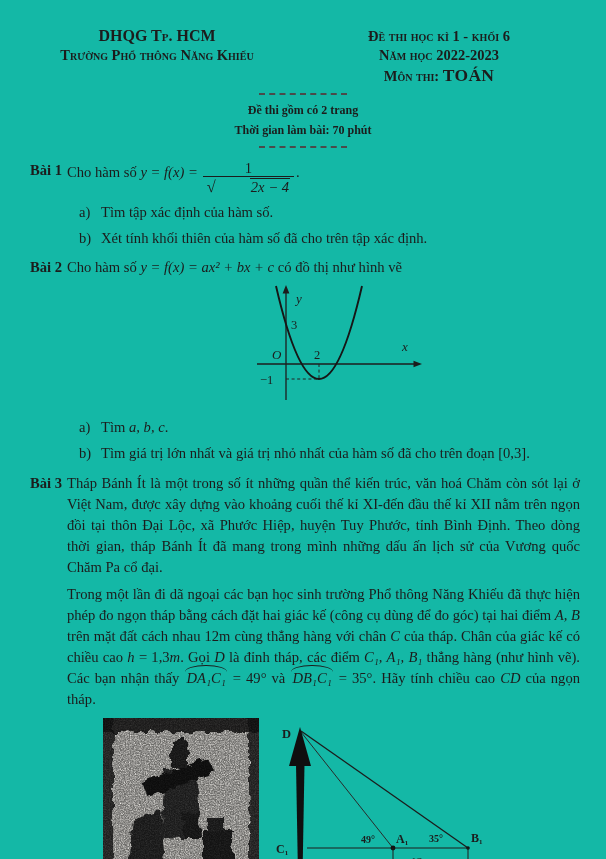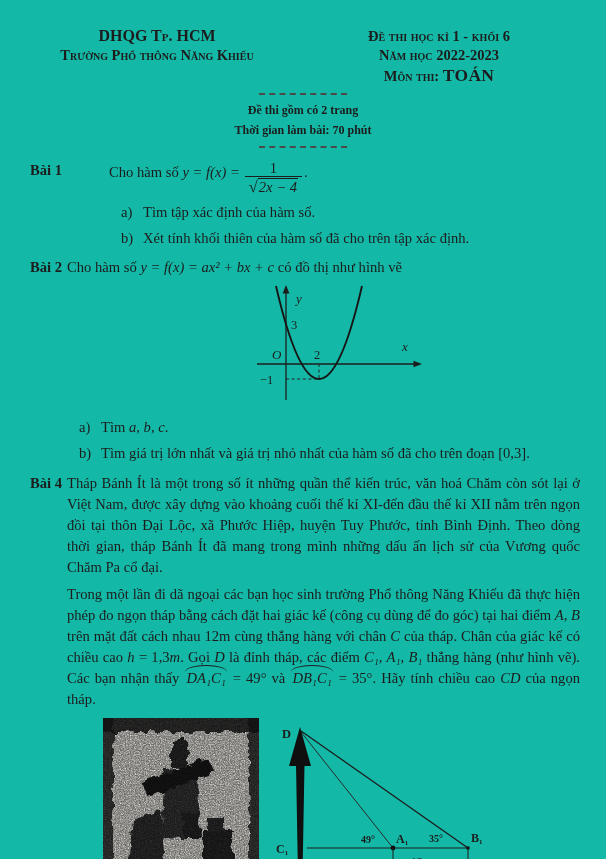--- a/index.html
+++ b/index.html
@@ -12,34 +12,34 @@
   .h1a{font-size:16px;font-weight:700;line-height:20px;}
   .h1b{font-size:14.5px;font-weight:700;line-height:19px;}
   .h2a{font-size:14.5px;font-weight:700;line-height:20px;}
   .h2b{font-size:14.5px;font-weight:700;line-height:19px;}
   .h2c{font-size:14.5px;font-weight:700;line-height:21px;}
   .subject{font-size:17.5px;font-weight:700;letter-spacing:.3px;}
   .dashes{width:88px;margin:6px auto 5px;border-top:2px dashed #4a4a4a;height:0;}
   .meta1,.meta2{text-align:center;font-weight:700;font-size:12px;line-height:20px;}
   .content{margin:0 26px 0 30px;font-size:14.6px;line-height:21px;}
   .prob{display:flex;align-items:flex-start;}
-  .prob1{margin-top:12px;gap:42px;}
+  .prob1{margin-top:12px;}
   .prob2{margin-top:8px;}
   .prob3{margin-top:9px;}
   .plabel{flex:0 0 37px;font-weight:700;white-space:nowrap;}
   .pbody{flex:1;}
   .math{font-style:italic;}
   .pintro{margin-bottom:2px;}
   .item{padding-left:12px;margin-top:5px;}
   .marker{display:inline-block;width:22px;}
   .frac{display:inline-block;text-align:center;vertical-align:-1.05em;line-height:1.12;margin:0 2px 0 5px;}
   .frac .num{display:block;}
   .frac .den{display:block;border-top:1.2px solid #1c1c1c;padding:1px 4px 0;}
   .radical{font-style:normal;font-size:1.12em;}
-  .rad{border-top:1.2px solid #1c1c1c;font-style:italic;padding:0 1px;}
+  .rad{border-top:1.2px solid #1c1c1c;font-style:italic;padding:0 1px;margin-left:34px;}
   .hat{position:relative;font-style:italic;display:inline-block;padding:0 2px;}
   .hat::before{content:"";position:absolute;left:1px;right:1px;top:-3px;height:6px;
     border-top:1.4px solid #1c1c1c;border-radius:50% 50% 0 0 / 100% 100% 0 0;}
   .para{text-align:justify;}
   .para + .para{margin-top:6px;}
   .graphwrap{margin:4px 0 2px 186px;}
   .figrow{display:flex;align-items:flex-start;margin-top:8px;margin-left:36px;}
   .diagram{margin-left:16px;margin-top:4px;}
   svg text{font-family:"Liberation Serif","DejaVu Serif",serif;fill:#1c1c1c;}
   svg .it{font-style:italic;}
@@ -103,21 +103,21 @@
             <text x="7" y="102" font-size="12.5">−1</text>
           </svg>
         </div>
 
         <div class="item"><span class="marker">a)</span><span>Tìm </span><span class="math">a, b, c</span><span>.</span></div>
         <div class="item"><span class="marker">b)</span><span>Tìm giá trị lớn nhất và giá trị nhỏ nhất của hàm số đã cho trên đoạn [0,3].</span></div>
       </div>
     </div>
 
     <div class="prob prob3">
-      <div class="plabel">Bài 4</div>
+      <div class="plabel">Bài 3</div>
       <div class="pbody">
         <div class="para">Tháp Bánh Ít là một trong số ít những quần thể kiến trúc, văn hoá Chăm còn sót lại ở Việt Nam, được xây dựng vào khoảng cuối thế kỉ XI-đến đầu thế kỉ XII nằm trên ngọn đồi tại thôn Đại Lộc, xã Phước Hiệp, huyện Tuy Phước, tỉnh Bình Định. Theo dòng thời gian, tháp Bánh Ít đã mang trong mình những dấu ấn lịch sử của Vương quốc Chăm Pa cổ đại.</div>
         <div class="para"><span>Trong một lần đi dã ngoại các bạn học sinh trường Phổ thông Năng Khiếu đã thực hiện phép đo ngọn tháp bằng cách đặt hai giác kế (công cụ dùng để đo góc) tại hai điểm </span><span class="math">A, B</span><span> trên mặt đất cách nhau 12m cùng thẳng hàng với chân </span><span class="math">C</span><span> của tháp. Chân của giác kế có chiều cao </span><span class="math">h</span><span> = 1,3</span><span class="math">m</span><span>. Gọi </span><span class="math">D</span><span> là đỉnh tháp, các điểm </span><span class="math">C₁, A₁, B₁</span><span> thẳng hàng (như hình vẽ). Các bạn nhận thấy </span><span class="hat">DA₁C₁</span><span> = 49° và </span><span class="hat">DB₁C₁</span><span> = 35°. Hãy tính chiều cao </span><span class="math">CD</span><span> của ngọn tháp.</span></div>
 
         <div class="figrow">
 
           <svg width="156" height="174" viewBox="0 0 156 174">
             <defs>
               <filter id="gr" x="0" y="0" width="100%" height="100%">
                 <feTurbulence type="fractalNoise" baseFrequency="0.8" numOctaves="2" seed="11"></feTurbulence>

